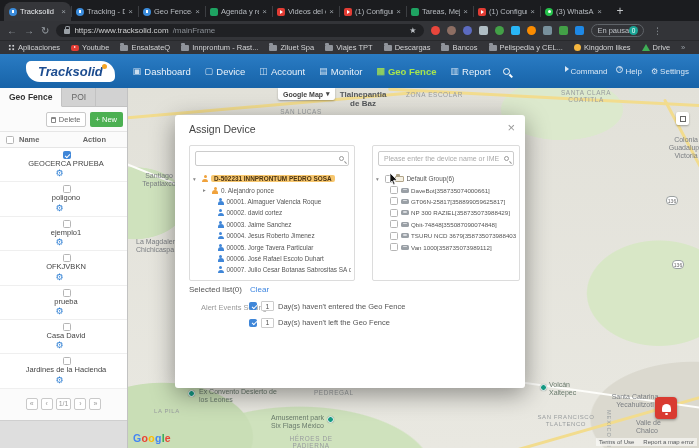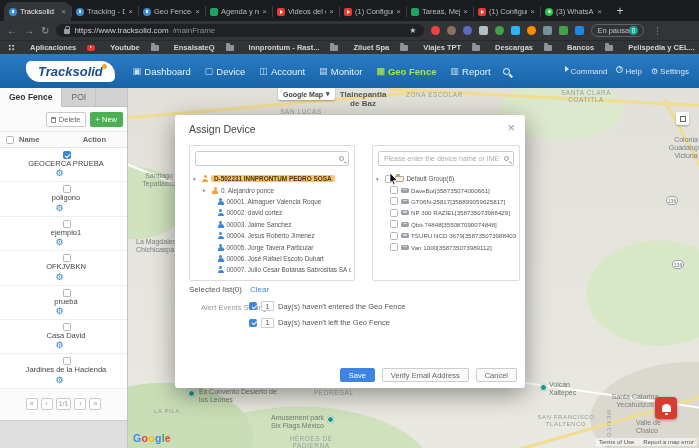--- a/index.html
+++ b/index.html
@@ -29,21 +29,21 @@
   .lock::before{content:"";position:absolute;top:-3px;left:1px;width:3px;height:3px;border:1px solid #9aa0a6;border-bottom:none;border-radius:2px 2px 0 0;}
   .u-path{color:#8a8f95;}
   .pill-star{margin-left:auto;color:#bdc1c6;font-size:8px;}
   .ext{width:9px;height:9px;border-radius:50%;flex:none;}
   .ext.sq{border-radius:2px;}
   .pause{display:flex;align-items:center;gap:0;border:1px solid #5f6368;border-radius:8px;padding:1px 5px;font-size:7.5px;color:#bdc1c6;white-space:nowrap;}
   .pause .badge{width:9px;height:9px;border-radius:50%;background:#1aa596;color:#fff;font-size:6.5px;display:flex;align-items:center;justify-content:center;}
   .menu3{color:#9aa0a6;font-size:9px;margin-left:2px;}
 
   .bookmarks{position:absolute;top:40px;left:0;right:0;height:14px;background:#333438;border-top:1px solid #28292c;display:flex;align-items:center;padding:0 8px;gap:11px;font-size:7.5px;color:#d3d4d6;white-space:nowrap;}
-  .bm{display:flex;align-items:center;gap:15px;font-weight:bold;}
+  .bm{display:flex;align-items:center;gap:3px;}
   .folder{width:8px;height:6px;background:#8f939a;border-radius:1px;position:relative;flex:none;}
   .folder::before{content:"";position:absolute;top:-2px;left:0;width:4px;height:2px;background:#8f939a;border-radius:1px 1px 0 0;}
   .appsgrid{width:7px;height:7px;flex:none;background:radial-gradient(circle,#d3d4d6 0.8px,transparent 1px) 0 0/3.5px 3.5px;}
   .bm-yt{width:8px;height:6px;background:#e23c34;border-radius:2px;position:relative;flex:none;}
   .bm-yt::after{content:"";position:absolute;left:3px;top:1.5px;border-left:2.5px solid #fff;border-top:1.5px solid transparent;border-bottom:1.5px solid transparent;}
   .bm-kl{width:7px;height:7px;border-radius:50%;background:#f4b63f;flex:none;}
   .bm-drive{width:0;height:0;border-left:4px solid transparent;border-right:4px solid transparent;border-bottom:7px solid #3fae56;flex:none;}
   .bm-chev{margin-left:auto;color:#9aa0a6;}
   .bm-div{width:1px;height:9px;background:#55575b;}
 
@@ -561,20 +561,15 @@
         <span class="cb on"></span>
         <input class="nin" readonly="" value="1" style="">
         <span>Day(s) haven't left the Geo Fence</span>
       </div>
       <div class="orow">
         
         
       </div>
     </div>
 
-    <div class="mbtns">
-      <span class="mbtn primary">Save</span>
-      <span class="mbtn">Verify Email Address</span>
-      <span class="mbtn">Cancel</span>
-    </div>
   </div>
 
 </div>
 
 </body></html>

